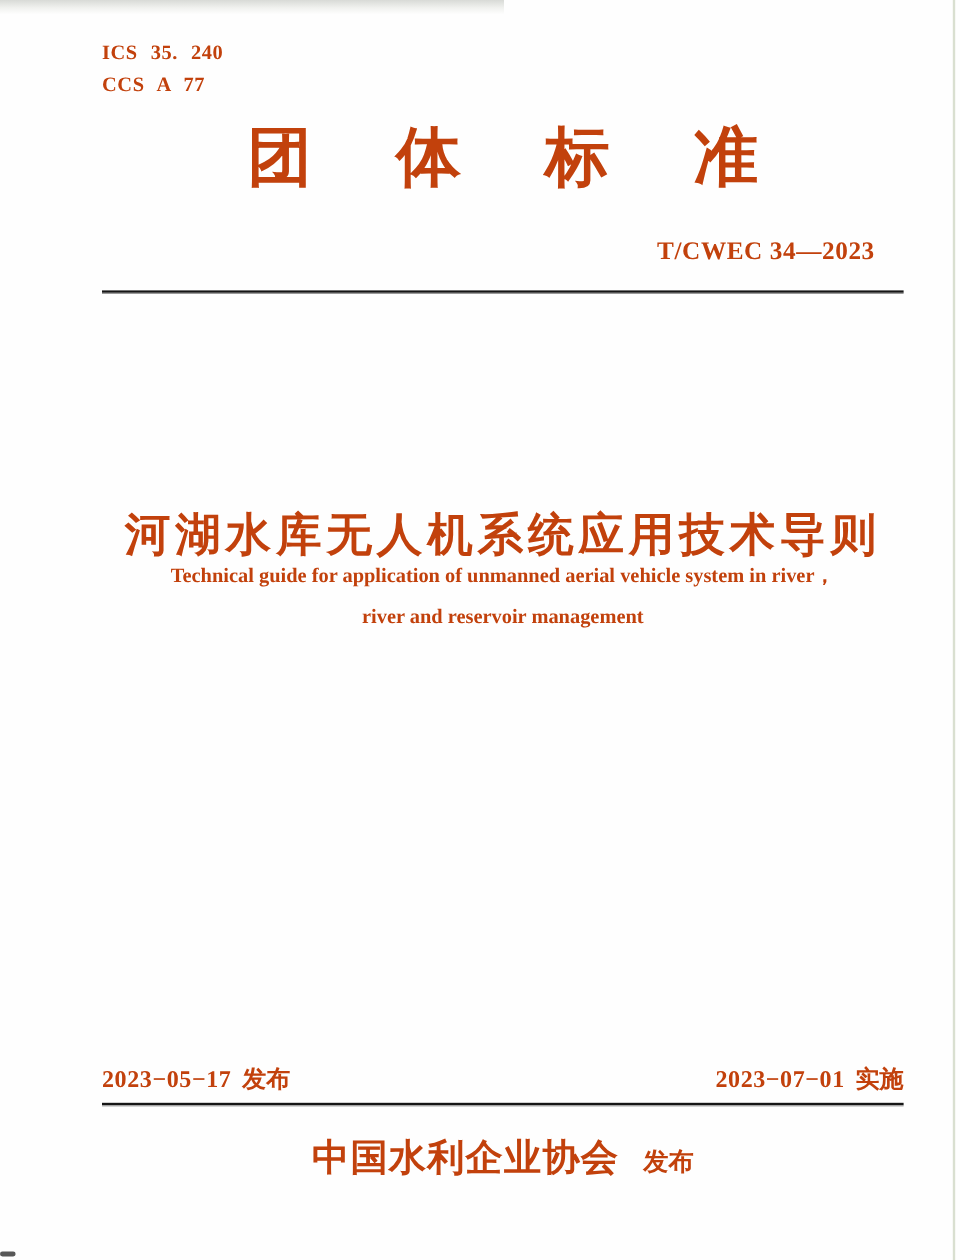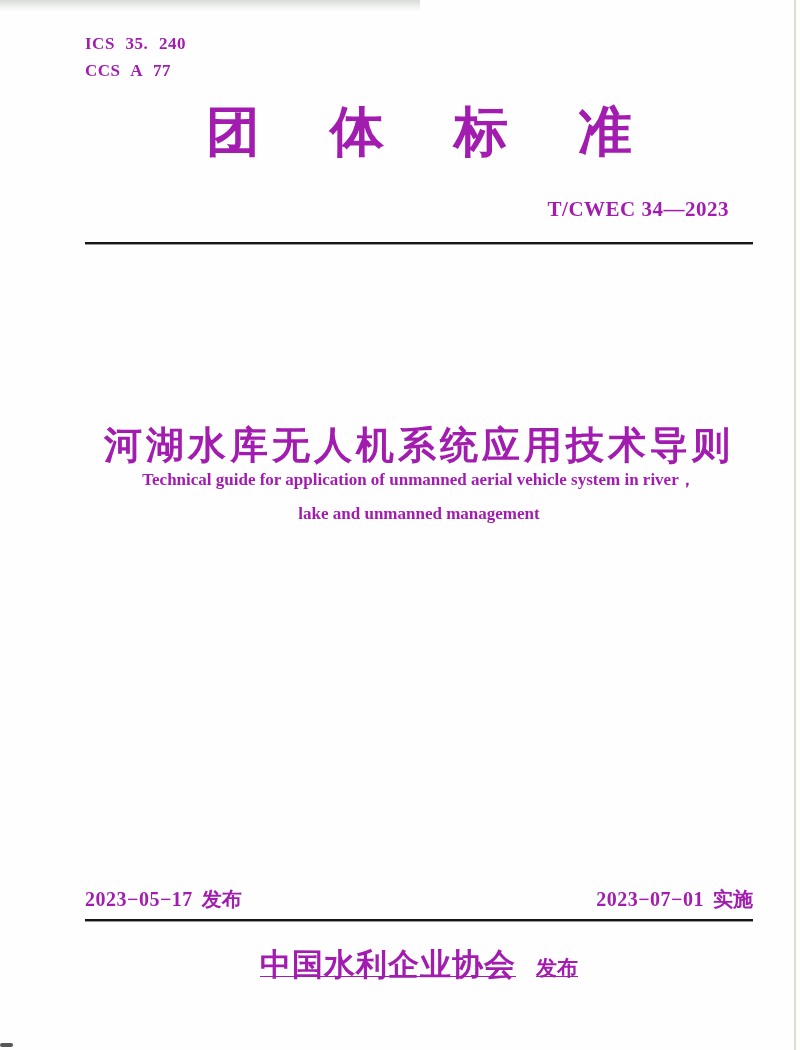--- a/index.html
+++ b/index.html
@@ -6,21 +6,21 @@
     margin: 0;
     padding: 0;
     background: #ffffff;
   }
   .page {
     position: relative;
     width: 800px;
     height: 1050px;
     background: #fefefe;
     overflow: hidden;
-    color: #a21caf;
+    color: #c2410c;
     font-family: "Liberation Serif", serif;
   }
   
   .scan-top-band {
     position: absolute;
     top: 0; left: 0;
     width: 420px; height: 12px;
     background: linear-gradient(to bottom, #b9bdb6 0%, #e6e8e3 55%, rgba(255,255,255,0) 100%);
     opacity: 0.55;
   }
@@ -124,21 +124,20 @@
     font-size: 20px;
     font-weight: bold;
     margin-left: 9px;
   }
   .publisher-row {
     position: absolute;
     top: 944px; left: 0;
     width: 100%;
     text-align: center;
     white-space: nowrap;
-    text-decoration: underline;
   }
   .publisher-name {
     font-size: 31px;
     font-weight: bold;
     letter-spacing: 1px;
   }
   .publisher-label {
     font-family: "Liberation Sans", sans-serif;
     font-size: 21px;
     font-weight: bold;
@@ -169,21 +168,21 @@
     </div>
 
     <div class="std-number">T/CWEC 34—2023</div>
 
     <div class="rule rule-top"></div>
 
     <div class="title-cn">河湖水库无人机系统应用技术导则</div>
 
     <div class="title-en">
       <div>Technical guide for application of unmanned aerial vehicle system in river，</div>
-      <div>lake and unmanned management</div>
+      <div>river and reservoir management</div>
     </div>
 
     <div class="dates-row">
       <div>
         <span class="date-num">2023−05−17</span><span class="date-label">发布</span>
       </div>
       <div>
         <span class="date-num">2023−07−01</span><span class="date-label">实施</span>
       </div>
     </div>

